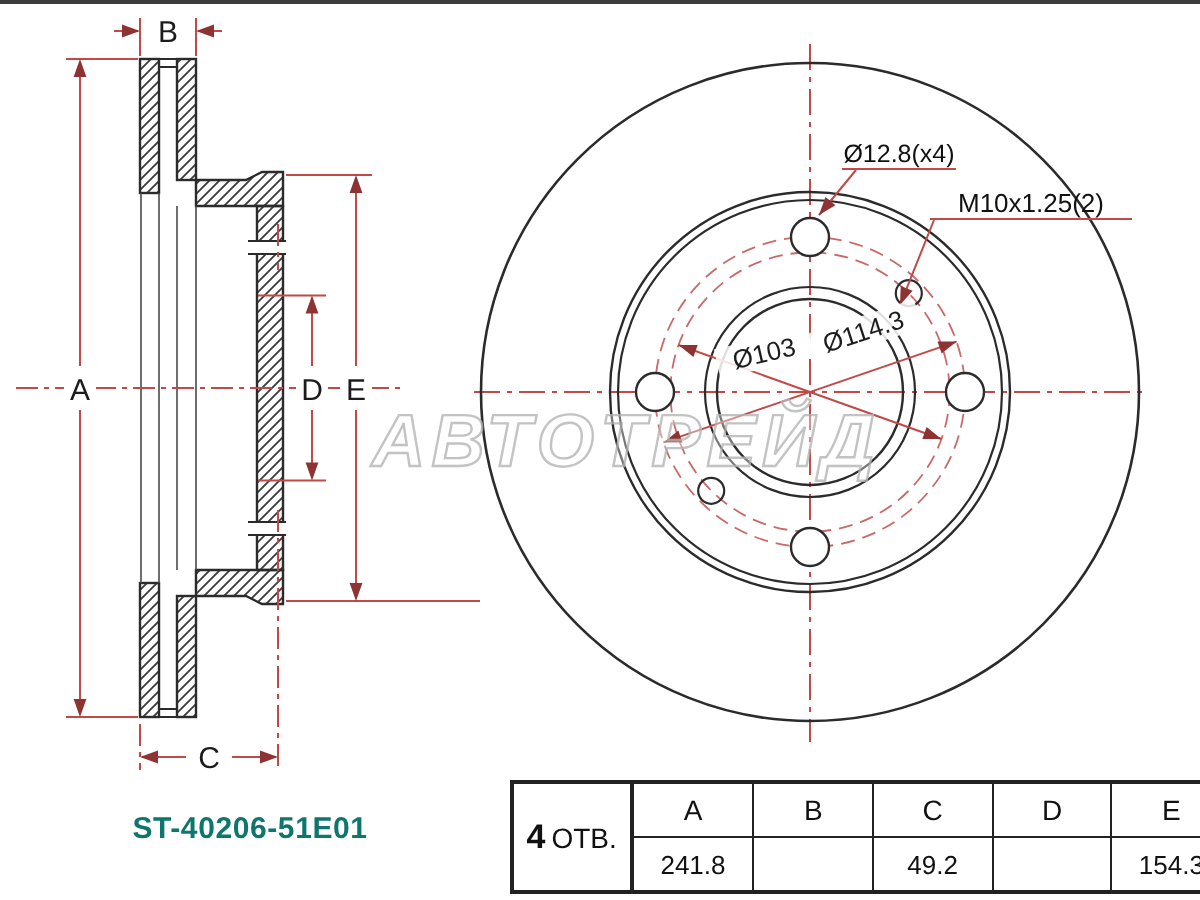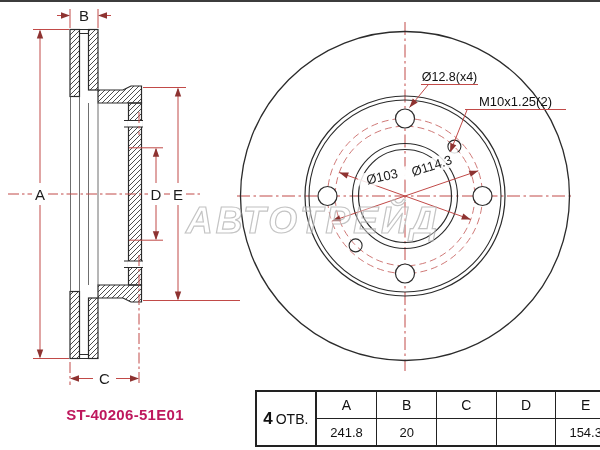--- a/index.html
+++ b/index.html
@@ -24,21 +24,21 @@
     width:60px;box-sizing:border-box;border-right:2px solid #222;
     display:flex;align-items:center;justify-content:center;font-size:14px;white-space:nowrap;
   }
   .holes-cell b{font-size:17px;margin-right:3px;}
   .col{width:60px;box-sizing:border-box;display:flex;flex-direction:column;}
   .col + .col{border-left:1.5px solid #222;}
   .col .hd{height:26px;border-bottom:1.5px solid #222;display:flex;align-items:center;justify-content:center;font-size:14px;}
   .col .vl{flex:1;display:flex;align-items:center;justify-content:center;font-size:13px;}
   .part-number{
     position:absolute;left:50px;top:406px;width:150px;text-align:center;
-    font-size:15px;font-weight:bold;color:#be185d;letter-spacing:.3px;
+    font-size:15px;font-weight:bold;color:#0f766e;letter-spacing:.3px;
   }
 </style>
 </head>
 <body>
 
 <div class="top-rule"></div>
 
 <svg width="600" height="450" viewBox="0 0 600 450">
   <defs>
     <pattern id="hatch" width="5" height="5" patternUnits="userSpaceOnUse">
@@ -185,24 +185,24 @@
   <div class="holes-cell">
     <b>4</b>
     <span>ОТВ.</span>
   </div>
   <div class="col">
     <div class="hd">A</div>
     <div class="vl">241.8</div>
   </div>
   <div class="col">
     <div class="hd">B</div>
-    <div class="vl">20</div>
   </div>
   <div class="col">
     <div class="hd">C</div>
+    <div class="vl">49.2</div>
   </div>
   <div class="col">
     <div class="hd">D</div>
   </div>
   <div class="col">
     <div class="hd">E</div>
     <div class="vl">154.3</div>
   </div>
 </div>
 

